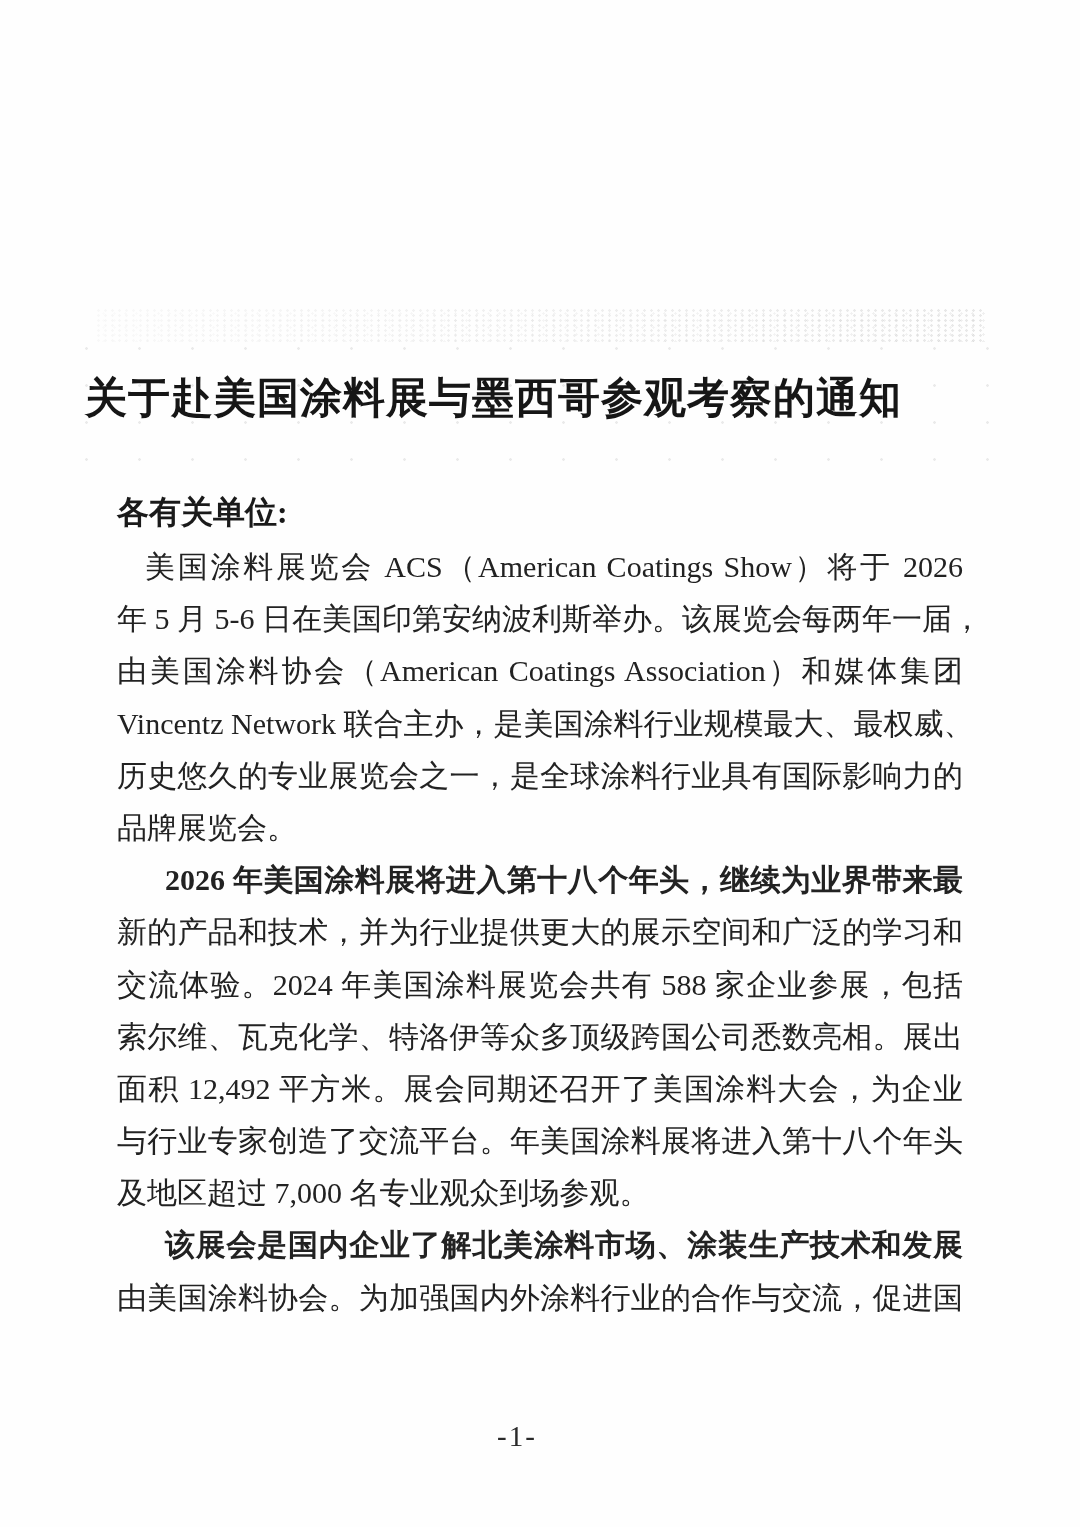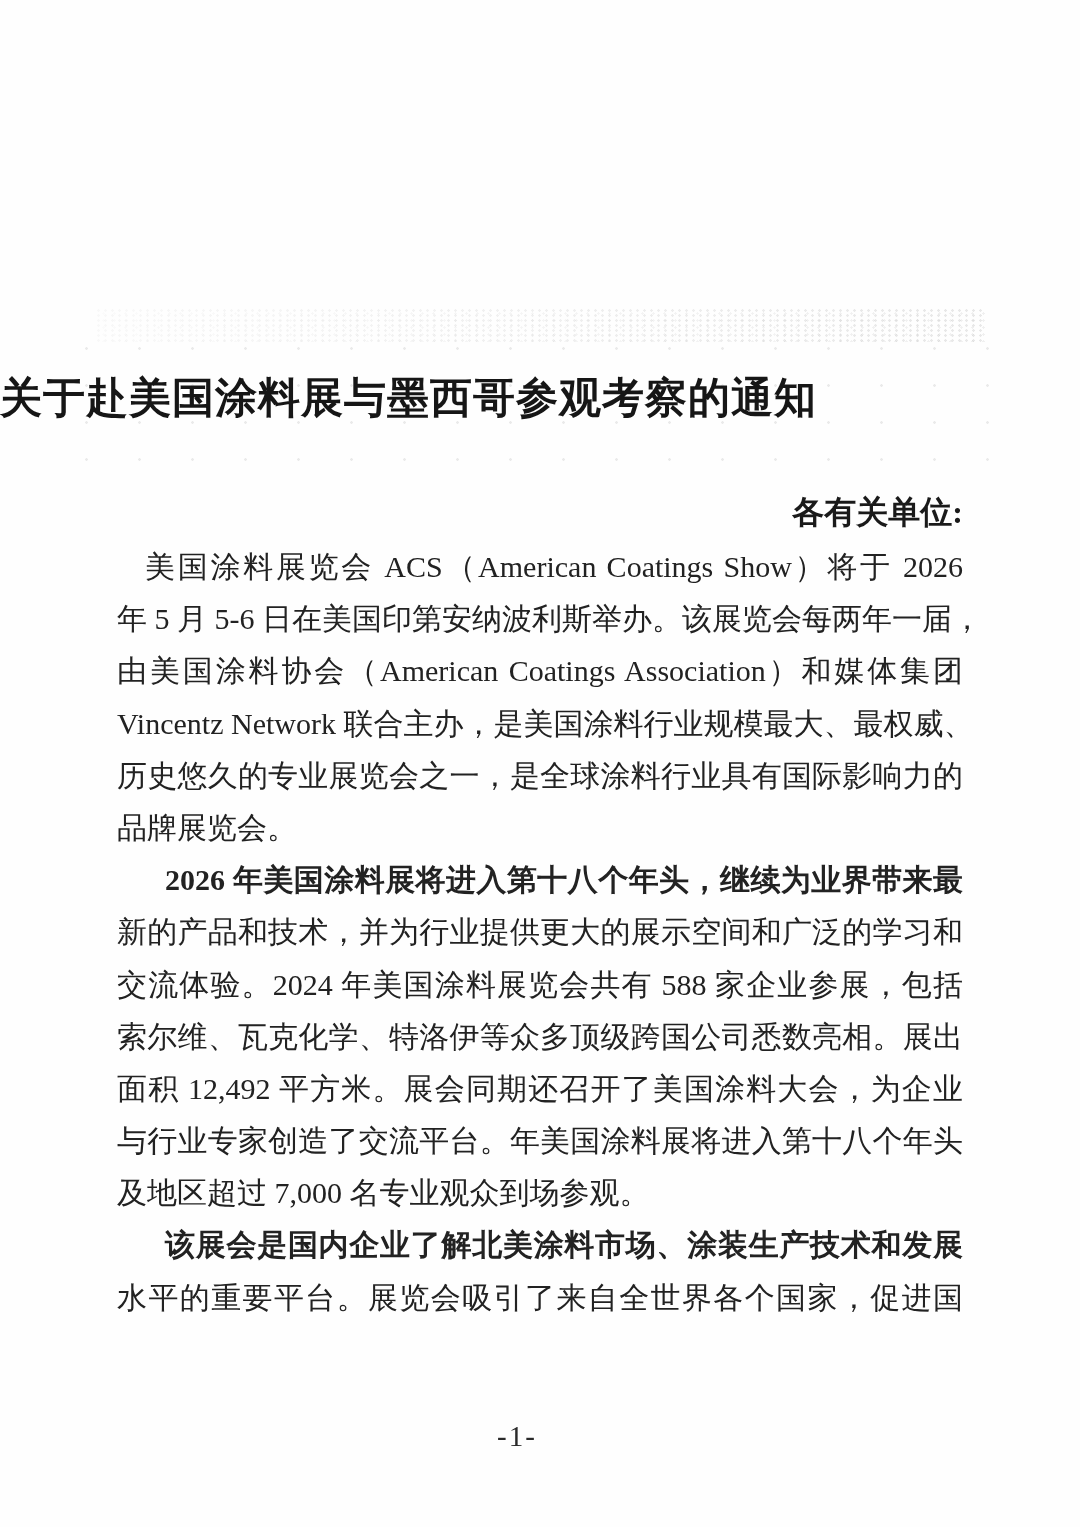--- a/index.html
+++ b/index.html
@@ -40,41 +40,41 @@
     height: 150px;
     background-image: radial-gradient(circle, rgba(120,120,120,0.30) 1px, transparent 1.6px);
     background-size: 53px 37px;
     opacity: 0.5;
   }
   .doc-title {
     position: absolute;
     top: 370px;
     left: 0;
     width: 902px;
-    text-align: left;
+    text-align: right;
     font-size: 42px;
     font-weight: 900;
     letter-spacing: 1px;
     color: #161616;
   }
   .content {
     position: absolute;
     left: 117px;
     top: 484px;
     width: 846px;
     font-size: 30px;
     color: #222222;
   }
   .salutation {
     height: 57px;
     line-height: 57px;
     font-size: 32px;
     font-weight: bold;
     color: #1a1a1a;
-    text-align: right;
+    text-align: left;
   }
   .line {
     height: 52.2px;
     line-height: 52.2px;
     white-space: nowrap;
   }
   .fill {
     text-align: justify;
     text-align-last: justify;
     text-justify: inter-character;
@@ -116,18 +116,18 @@
     <div class="line fill">历史悠久的专业展览会之一，是全球涂料行业具有国际影响力的</div>
     <div class="line para-end">品牌展览会。</div>
     <div class="line fill indent">2026 年美国涂料展将进入第十八个年头，继续为业界带来最</div>
     <div class="line fill">新的产品和技术，并为行业提供更大的展示空间和广泛的学习和</div>
     <div class="line fill">交流体验。2024 年美国涂料展览会共有 588 家企业参展，包括</div>
     <div class="line fill">索尔维、瓦克化学、特洛伊等众多顶级跨国公司悉数亮相。展出</div>
     <div class="line fill">面积 12,492 平方米。展会同期还召开了美国涂料大会，为企业</div>
     <div class="line fill">与行业专家创造了交流平台。年美国涂料展将进入第十八个年头</div>
     <div class="line para-end">及地区超过 7,000 名专业观众到场参观。</div>
     <div class="line fill indent">该展会是国内企业了解北美涂料市场、涂装生产技术和发展</div>
-    <div class="line fill">水平的重要平台。展览会吸引了来自全世界各个国家，促进国</div>
+    <div class="line fill">由美国涂料协会。为加强国内外涂料行业的合作与交流，促进国</div>
   </div>
 
   <div class="page-number">-1-</div>
 
 </div>
 
 </body></html>

